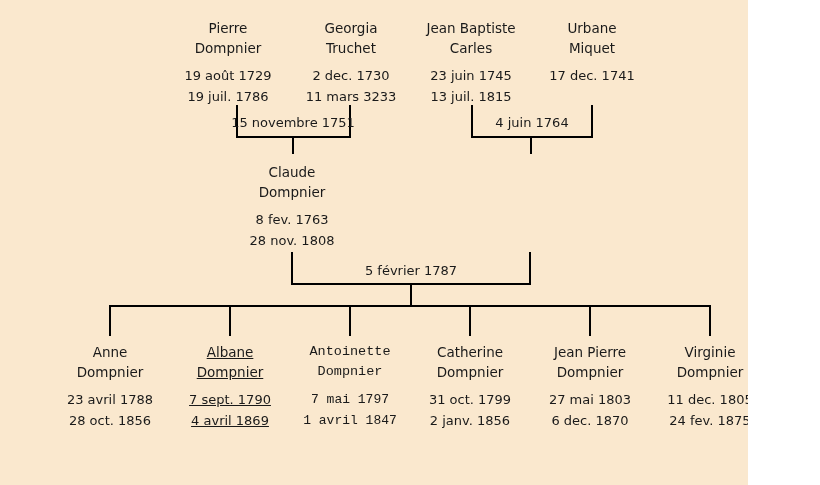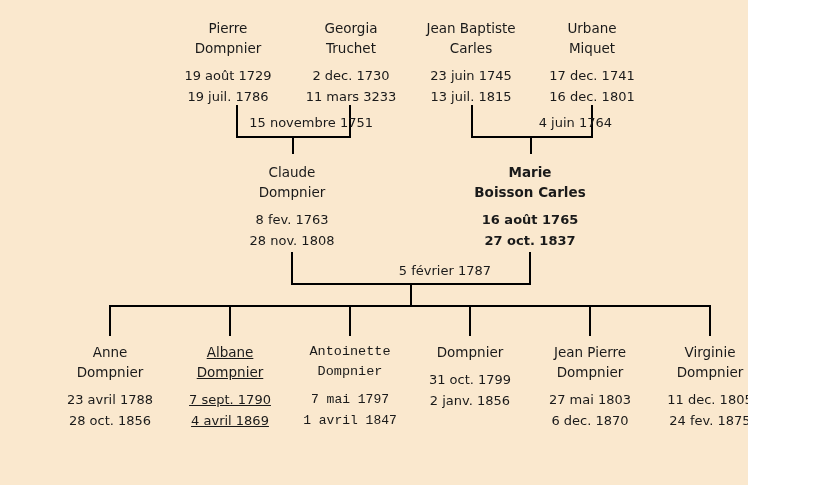--- a/index.html
+++ b/index.html
@@ -19,21 +19,21 @@
     font-size:13px;
     color:#1a1a1a;
   }
   .person .nm { line-height:20px; font-size:13.5px; }
   .person .dates { margin-top:7px; }
   .person .dt { line-height:21px; }
   .person.bold { font-weight:bold; }
   .mdate {
     position:absolute;
     width:160px;
-    text-align:right;
+    text-align:center;
     font-size:13px;
     line-height:20px;
     color:#1a1a1a;
   }
   
   .g1 { top:18px; }
   .p-pierre   { left:143px; }
   .p-georgia  { left:266px; }
   .p-jean     { left:386px; }
   .p-urbane   { left:507px; }
@@ -103,42 +103,33 @@
     <div class="dates">
       <div class="dt">23 juin 1745</div>
       <div class="dt">13 juil. 1815</div>
     </div>
   </div>
   <div class="person g1 p-urbane">
     <div class="nm">Urbane</div>
     <div class="nm">Miquet</div>
     <div class="dates">
       <div class="dt">17 dec. 1741</div>
-      <div class="dt">16 dec. 1801</div>
     </div>
   </div>
 
   <div class="mdate m-1751">15 novembre 1751</div>
   <div class="mdate m-1764">4 juin 1764</div>
   <div class="mdate m-1787">5 février 1787</div>
 
   <div class="person g2 p-claude">
     <div class="nm">Claude</div>
     <div class="nm">Dompnier</div>
     <div class="dates">
       <div class="dt">8 fev. 1763</div>
       <div class="dt">28 nov. 1808</div>
-    </div>
-  </div>
-  <div class="person g2 p-marie bold">
-    <div class="nm">Marie</div>
-    <div class="nm">Boisson Carles</div>
-    <div class="dates">
-      <div class="dt">16 août 1765</div>
-      <div class="dt">27 oct. 1837</div>
     </div>
   </div>
 
   <div class="person g3 p-anne">
     <div class="nm">Anne</div>
     <div class="nm">Dompnier</div>
     <div class="dates">
       <div class="dt">23 avril 1788</div>
       <div class="dt">28 oct. 1856</div>
     </div>
@@ -153,20 +144,21 @@
   </div>
   <div class="person g3 p-antoinette">
     <div class="nm">Antoinette</div>
     <div class="nm">Dompnier</div>
     <div class="dates">
       <div class="dt">7 mai 1797</div>
       <div class="dt">1 avril 1847</div>
     </div>
   </div>
   <div class="person g3 p-catherine">
+    <div class="nm">Catherine</div>
     <div class="nm">Dompnier</div>
     <div class="dates">
       <div class="dt">31 oct. 1799</div>
       <div class="dt">2 janv. 1856</div>
     </div>
   </div>
   <div class="person g3 p-jeanpierre">
     <div class="nm">Jean Pierre</div>
     <div class="nm">Dompnier</div>
     <div class="dates">

